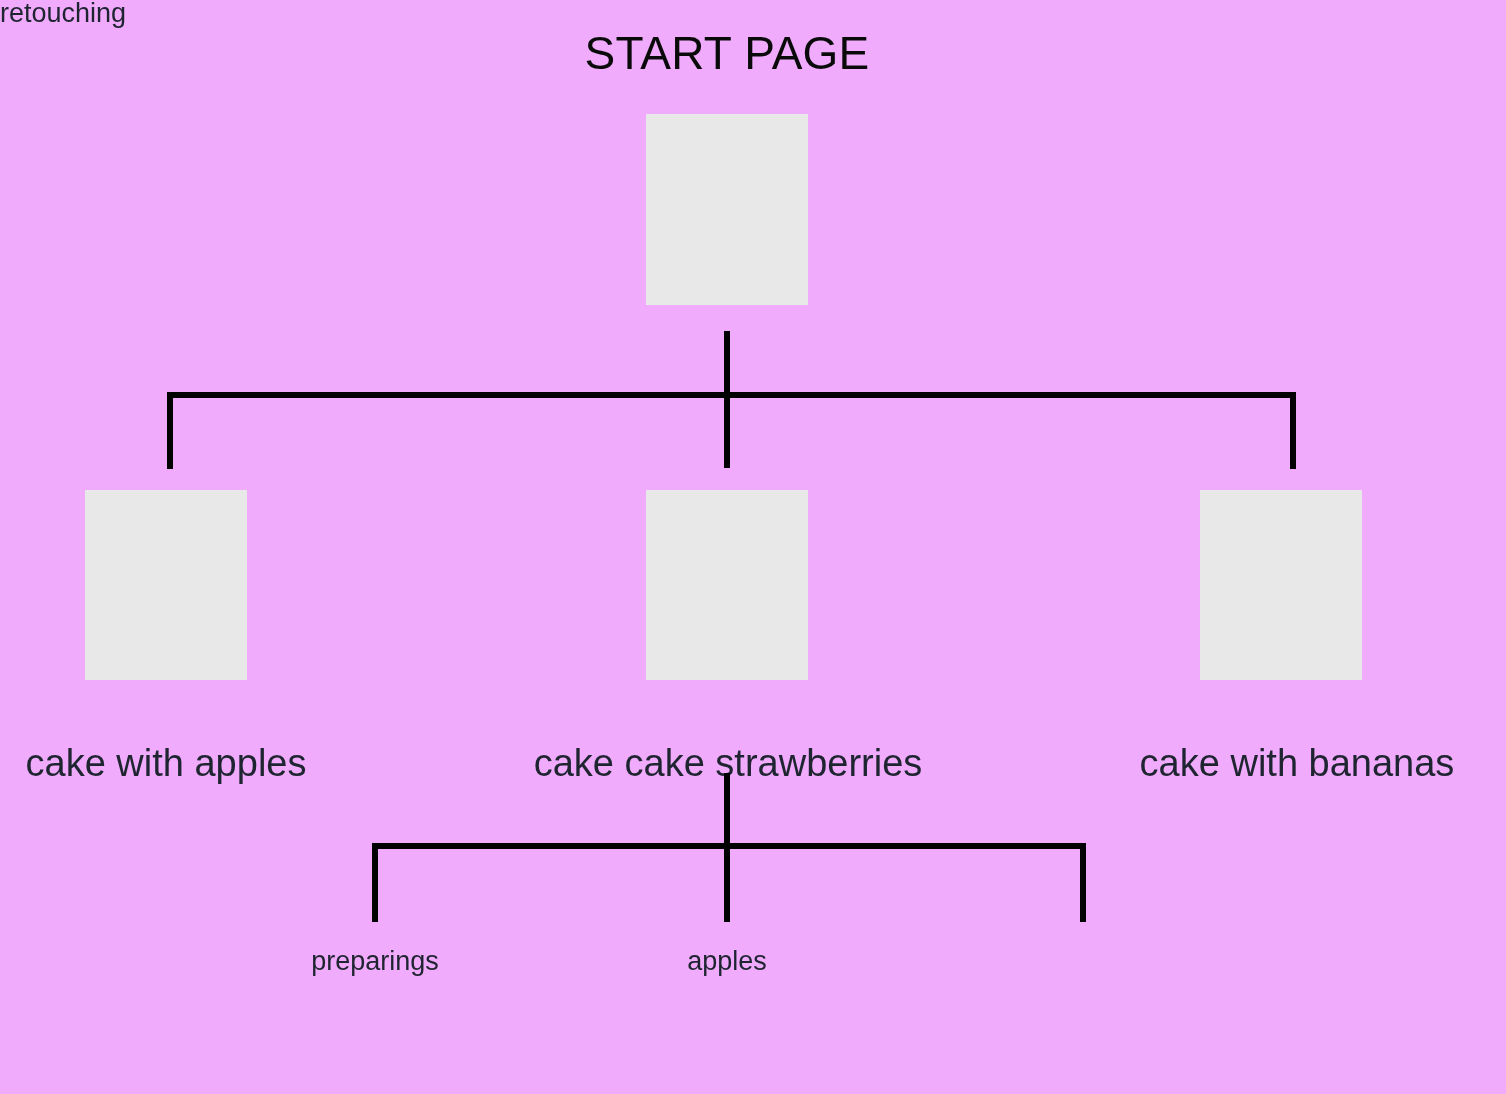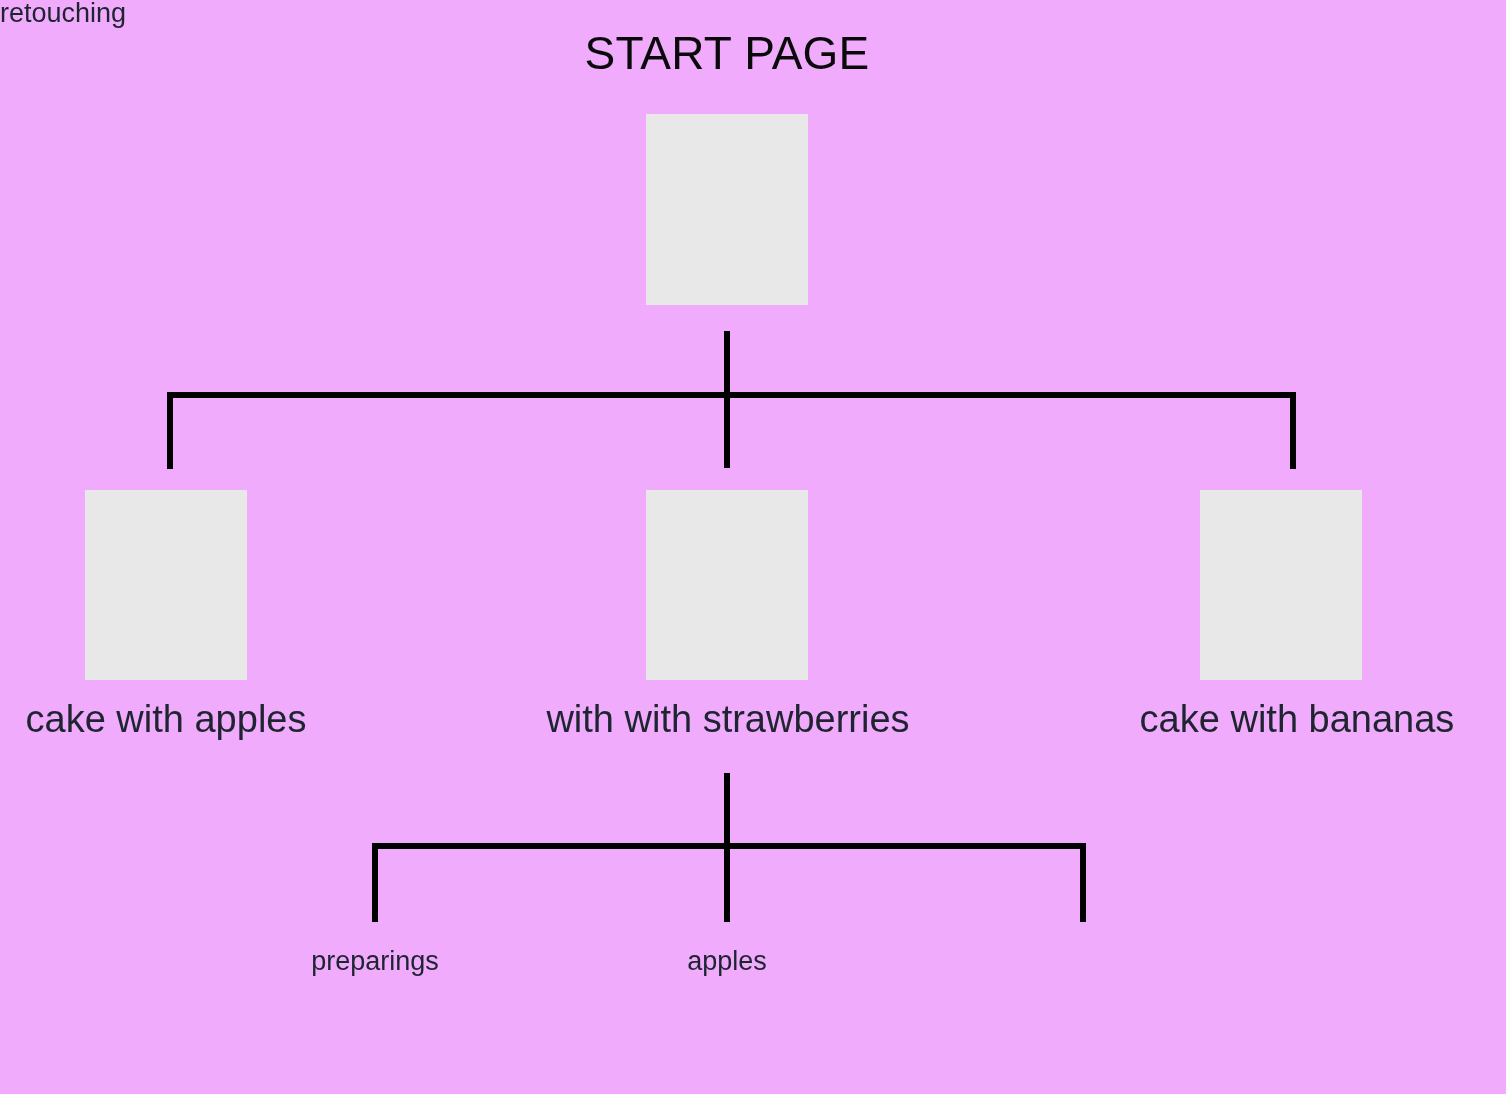--- a/index.html
+++ b/index.html
@@ -45,20 +45,21 @@
   .box-bananas   { left: 1200px; top: 490px; width: 162px; height: 190px; }
 
   
   .node-label {
     position: absolute;
     font-size: 38px;
     font-weight: 400;
     color: #1e2430;
     white-space: nowrap;
     line-height: 1;
+    margin-top: 44px;
   }
   .label-apples   { left: 0;     top: 700px; width: 332px;  text-align: center; }
   .label-straw    { left: 518px; top: 700px; width: 420px;  text-align: center; }
   .label-bananas  { left: 1113px; top: 700px; width: 368px; text-align: center; }
 
   .leaf-label {
     position: absolute;
     font-size: 27px;
     font-weight: 400;
     color: #1e2430;
@@ -100,21 +101,21 @@
   <div class="conn conn-v l1-stem"></div>
   <div class="conn conn-h l1-bar"></div>
   <div class="conn conn-v l1-drop-left"></div>
   <div class="conn conn-v l1-drop-right"></div>
 
   <div class="node-box box-apples"></div>
   <div class="node-box box-straw"></div>
   <div class="node-box box-bananas"></div>
 
   <div class="node-label label-apples">cake with apples</div>
-  <div class="node-label label-straw">with with strawberries</div>
+  <div class="node-label label-straw">cake cake strawberries</div>
   <div class="node-label label-bananas">cake with bananas</div>
 
   <div class="conn conn-v l2-stem"></div>
   <div class="conn conn-h l2-bar"></div>
   <div class="conn conn-v l2-drop-left"></div>
   <div class="conn conn-v l2-drop-right"></div>
 
   <div class="leaf-label label-prep">preparings</div>
   <div class="leaf-label label-cook">apples</div>
   <div class="leaf-label label-retouching">retouching</div>

